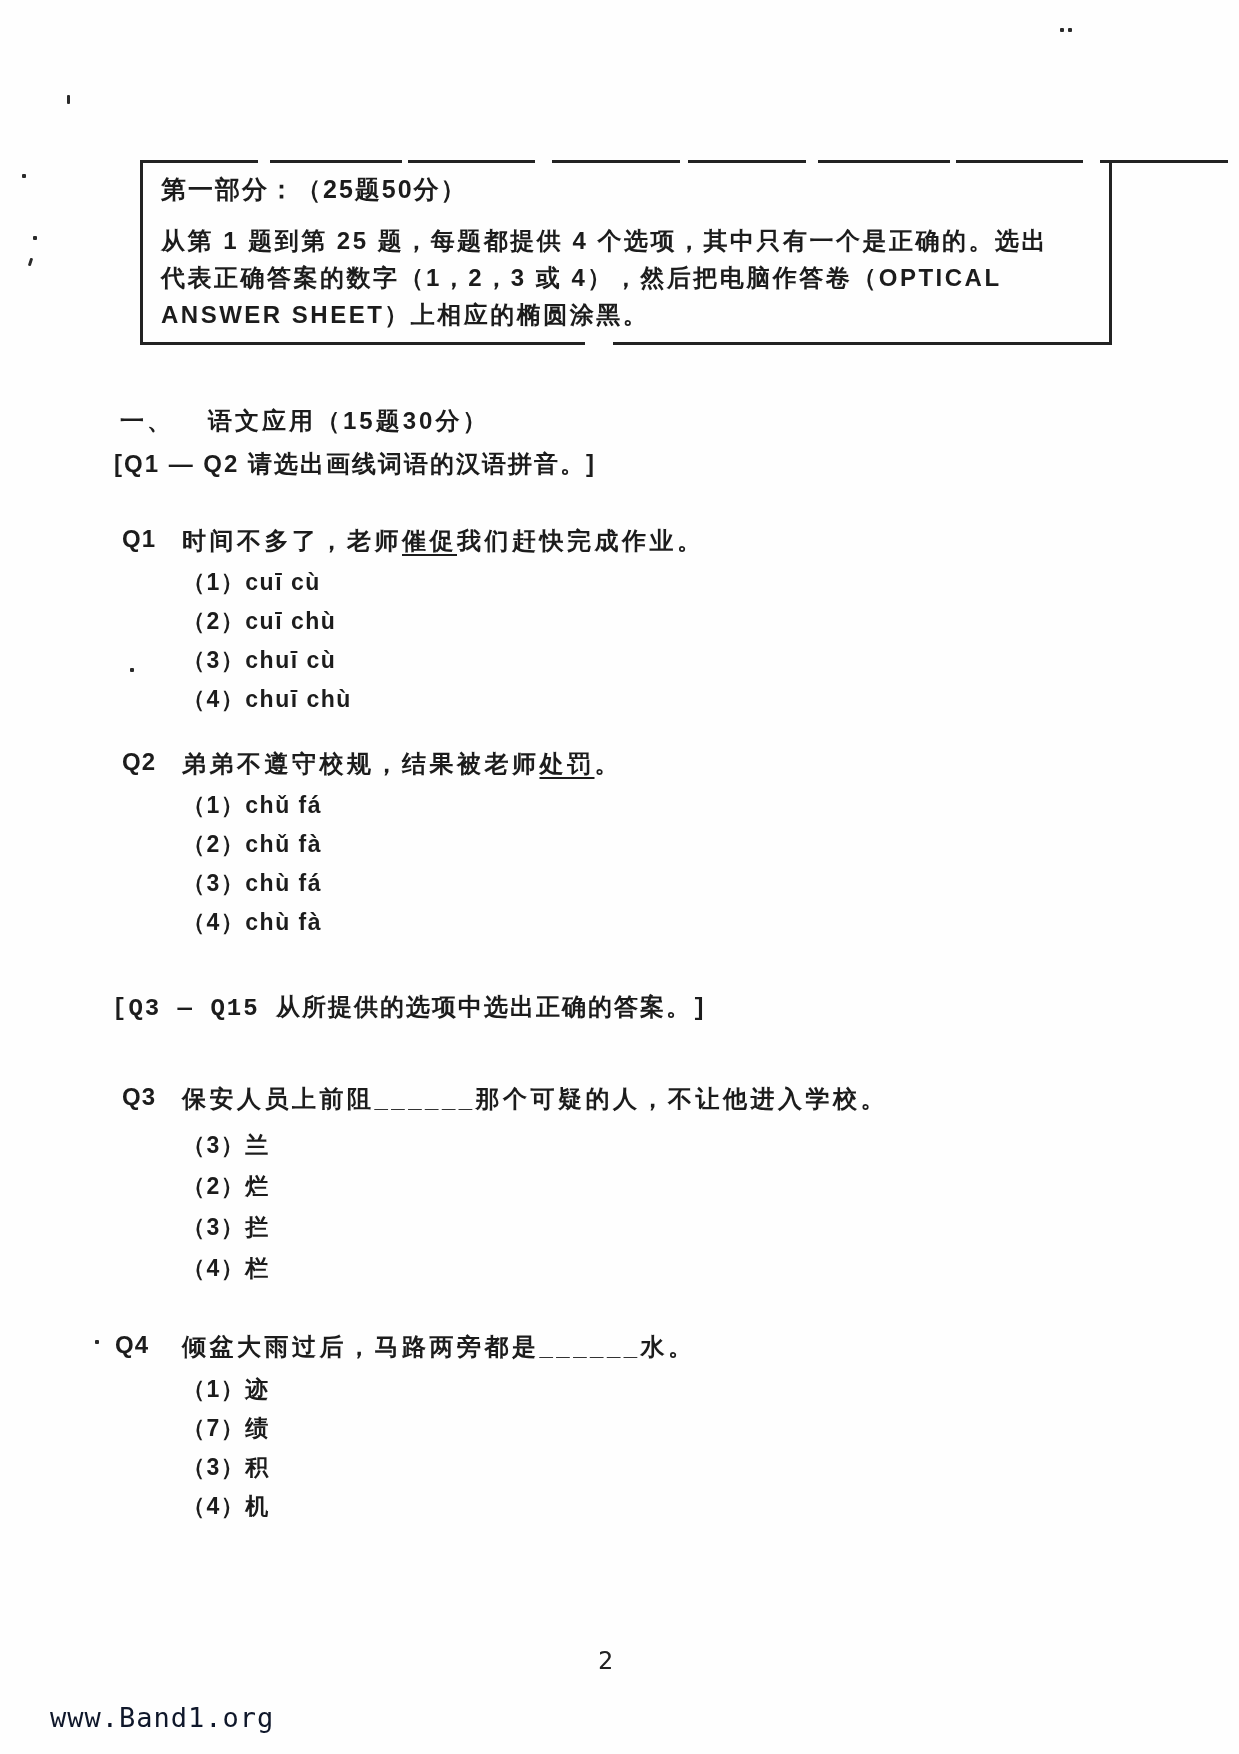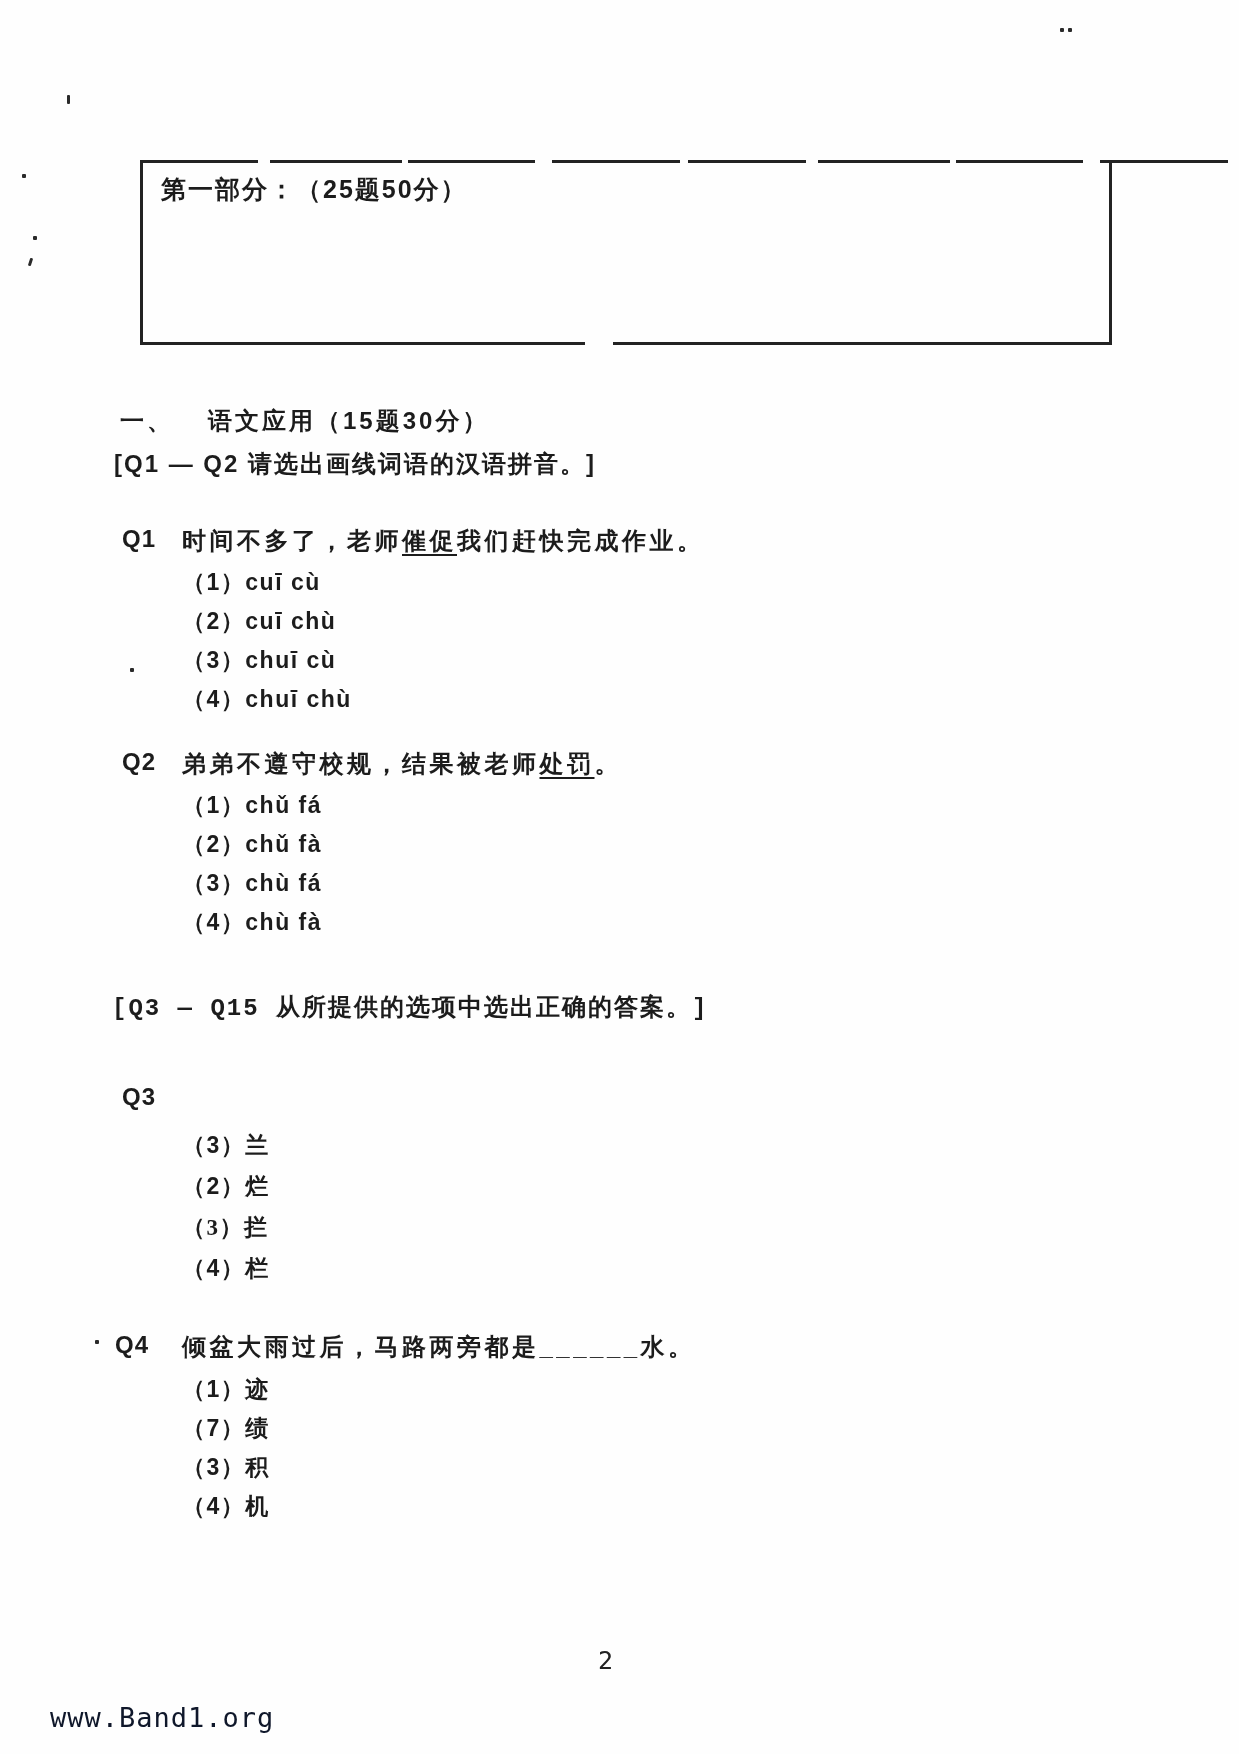--- a/index.html
+++ b/index.html
@@ -86,20 +86,25 @@
   <div class="speck" style="left:33px;top:236px;width:4px;height:4px;"></div>
   <div class="speck" style="left:29px;top:258px;width:3px;height:8px;transform:rotate(18deg);"></div>
   <div class="speck" style="left:1060px;top:28px;width:4px;height:4px;"></div>
   <div class="speck" style="left:1068px;top:28px;width:4px;height:4px;"></div>
   <div class="speck" style="left:130px;top:668px;width:4px;height:4px;"></div>
   <div class="speck" style="left:95px;top:1340px;width:4px;height:4px;"></div>
 
   <div id="box-top-line" class="abs"></div>
   <div id="header-box" class="abs">
     <div id="box-title">第一部分：（25题50分）</div>
+    <div id="box-body">
+      <div class="box-line">从第 1 题到第 25 题，每题都提供 4 个选项，其中只有一个是正确的。选出</div>
+      <div class="box-line">代表正确答案的数字（1，2，3 或 4），然后把电脑作答卷（OPTICAL</div>
+      <div class="box-line">ANSWER SHEET）上相应的椭圆涂黑。</div>
+    </div>
   </div>
   <div class="box-bottom-gap abs" style="left:585px;top:342px;width:28px;"></div>
 
   <div class="section-heading abs" style="left:120px;top:405px;">
     <span>一、</span><span style="display:inline-block;width:34px;"></span><span>语文应用（15题30分）</span>
   </div>
   <div class="bracket-line abs" style="left:114px;top:448px;">[Q1 — Q2 请选出画线词语的汉语拼音。]</div>
 
   <div class="q-block" style="left:122px;top:525px;width:900px;height:230px;">
     <div class="q-label">Q1</div>
@@ -124,24 +129,27 @@
       <div class="q-option">（2）chǔ fà</div>
       <div class="q-option">（3）chù fá</div>
       <div class="q-option">（4）chù fà</div>
     </div>
   </div>
 
   <div class="bracket-line abs" style="left:112px;top:991px;font-family:Liberation Mono, monospace;">[Q3 — Q15 从所提供的选项中选出正确的答案。]</div>
 
   <div class="q-block" style="left:122px;top:1083px;width:950px;height:240px;">
     <div class="q-label">Q3</div>
+    <div class="q-stem">
+      <span>保安人员上前阻</span><span>______</span><span>那个可疑的人，不让他进入学校。</span>
+    </div>
     <div class="q-options" style="top:42px;">
       <div class="q-option" style="line-height:41px;">（3）兰</div>
       <div class="q-option" style="line-height:41px;">（2）烂</div>
-      <div class="q-option" style="line-height:41px;font-family:Liberation Serif, serif;">（3）拦</div>
+      <div class="q-option" style="line-height:41px;">（3）拦</div>
       <div class="q-option" style="line-height:41px;">（4）栏</div>
     </div>
   </div>
 
   <div class="q-block" style="left:115px;top:1331px;width:950px;height:240px;">
     <div class="q-label">Q4</div>
     <div class="q-stem" style="left:67px;">
       <span>倾盆大雨过后，马路两旁都是</span><span>______</span><span>水。</span>
     </div>
     <div class="q-options" style="top:39px;left:67px;">

